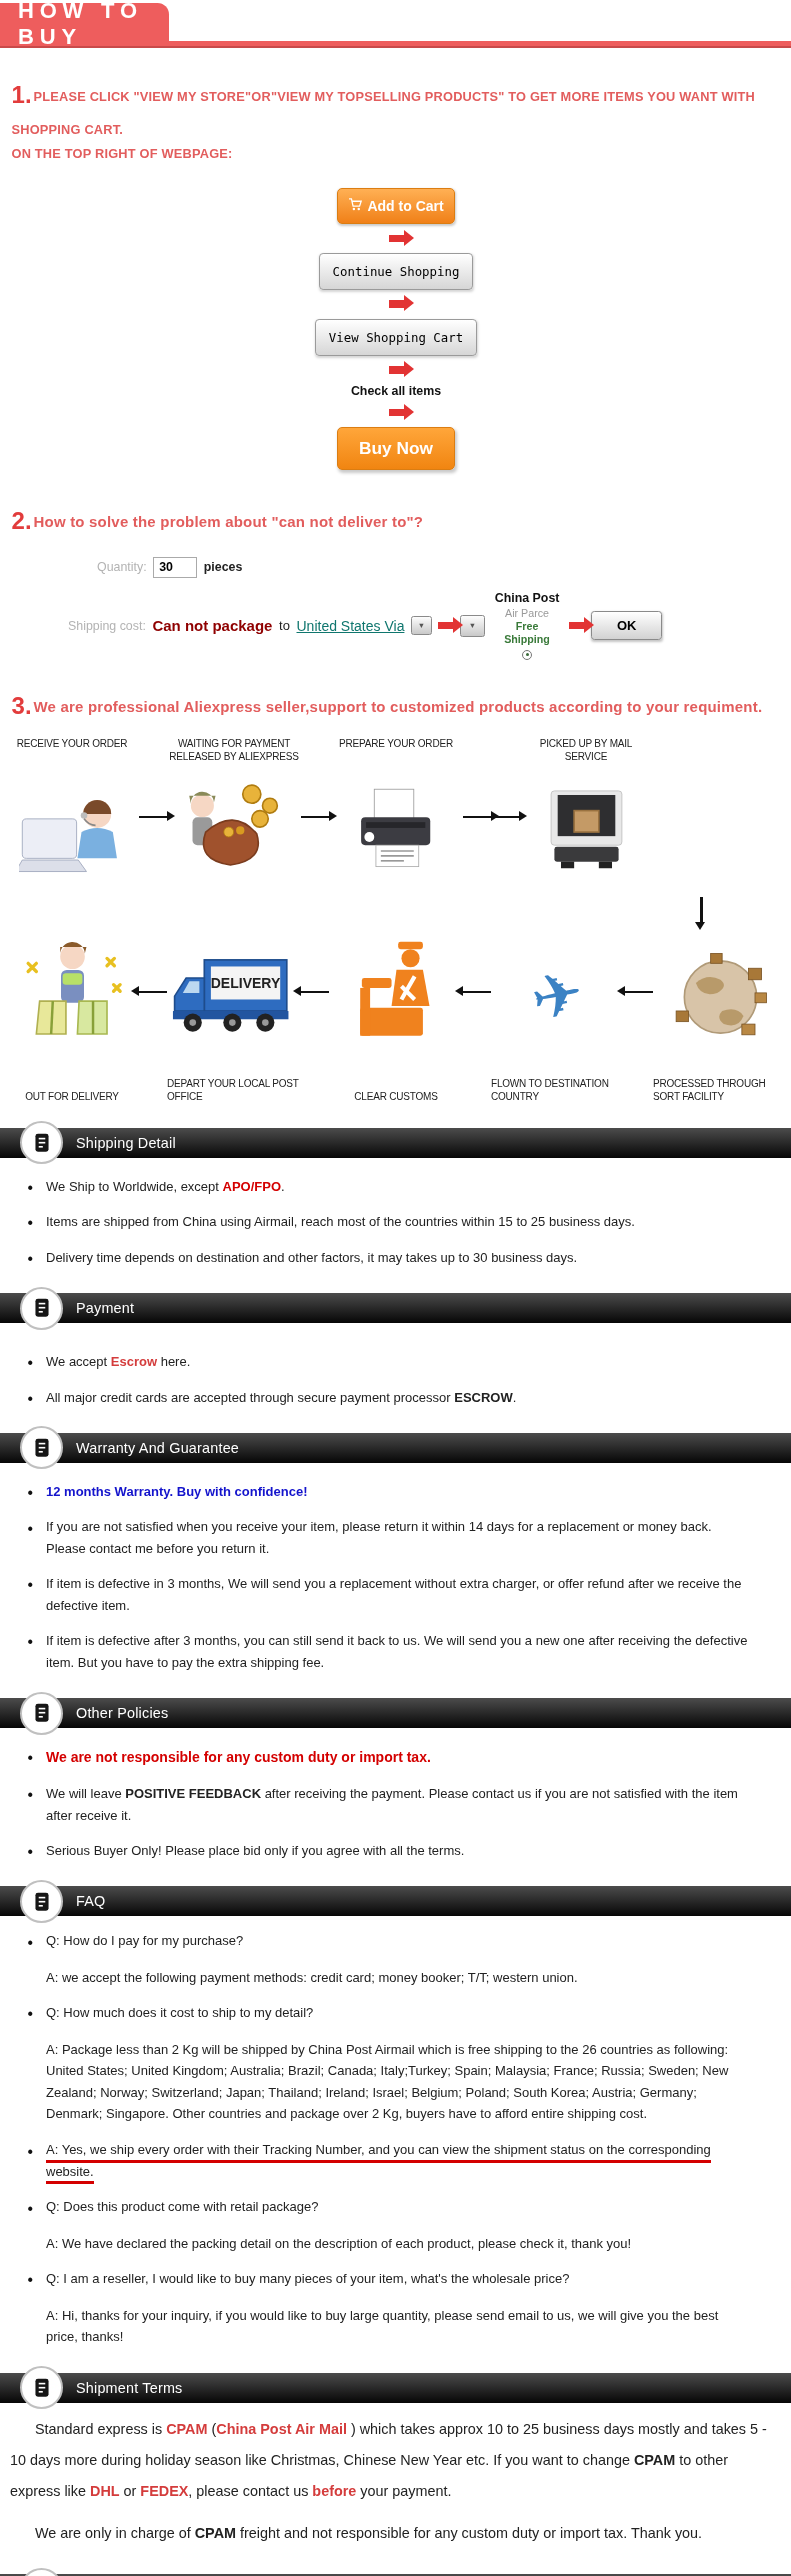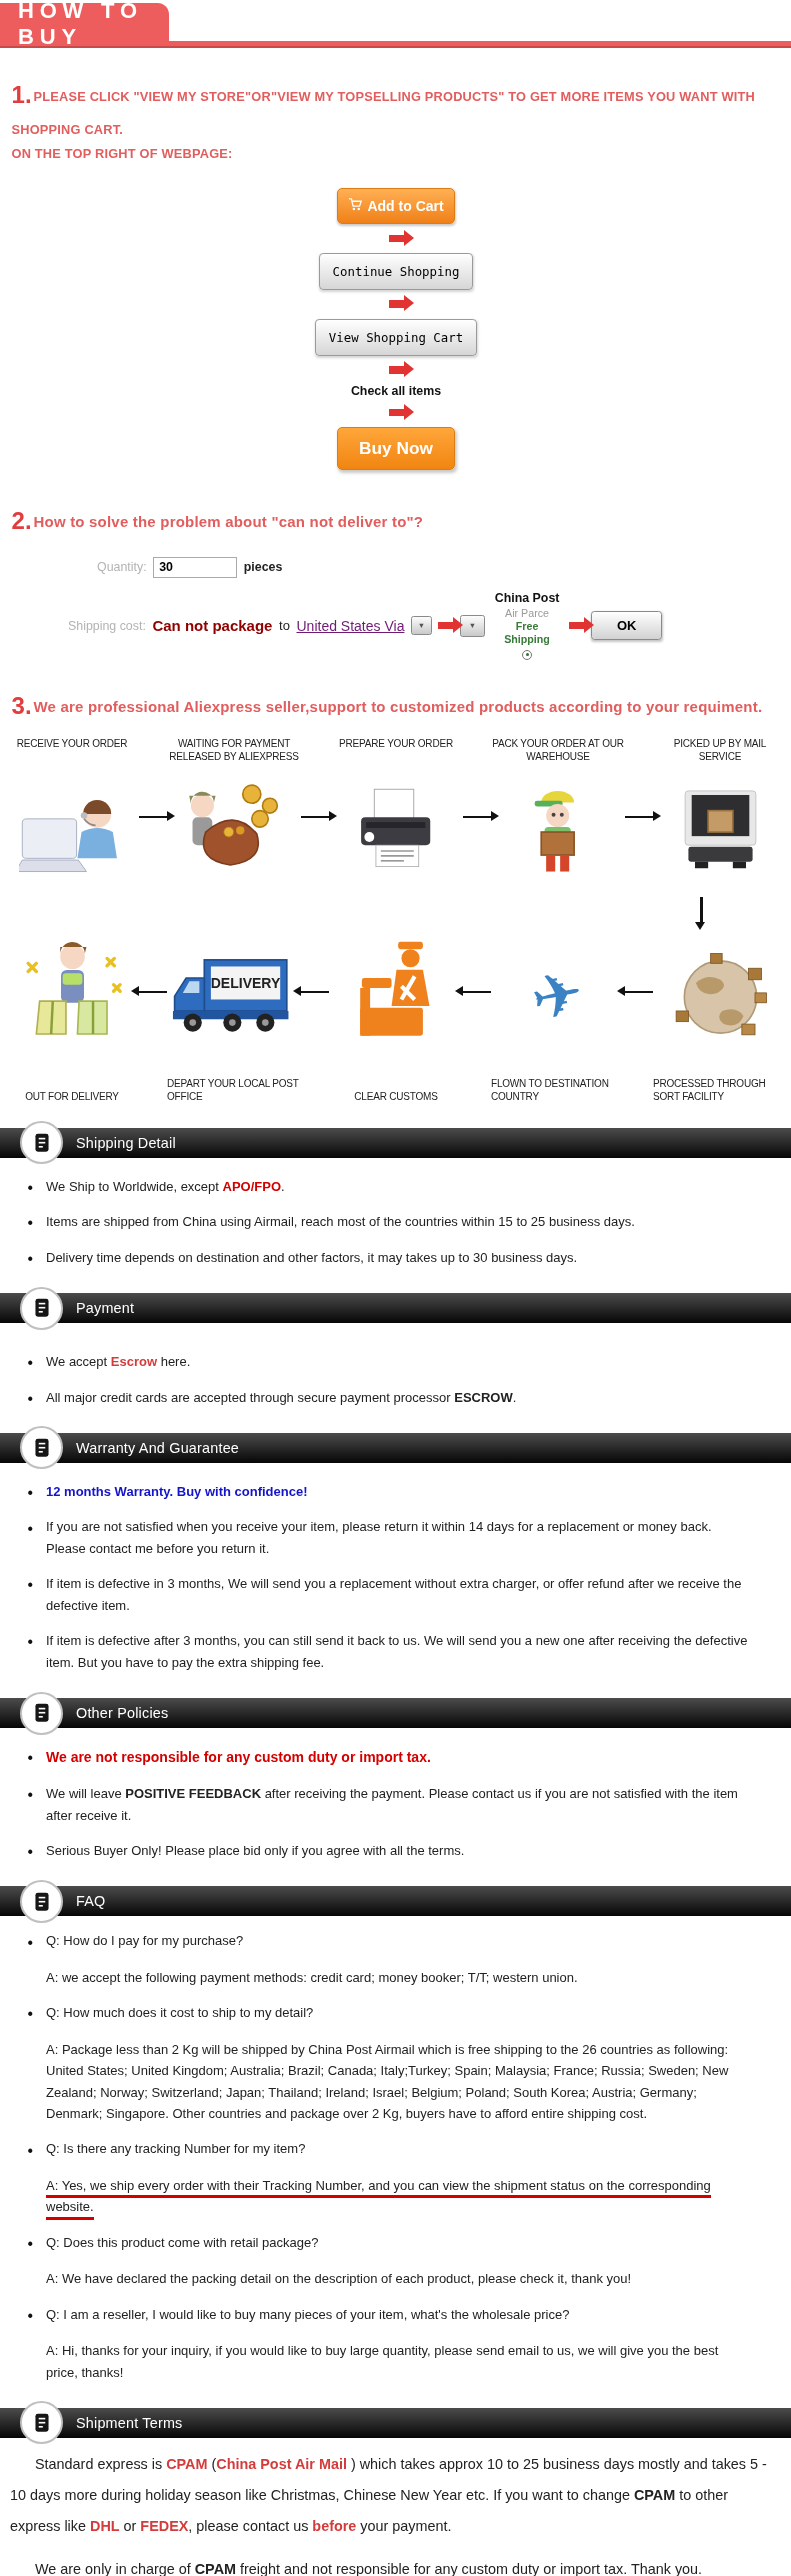--- a/index.html
+++ b/index.html
@@ -54,24 +54,24 @@
     border:5.8px solid transparent; border-left:8.2px solid #111; }
   .arr-blk-l { position:relative; width:28px; height:2.5px; background:#111; }
   .arr-blk-l::before { content:''; position:absolute; right:100%; top:-5px;
     border:5.8px solid transparent; border-right:8.2px solid #111; }
   .arr-blk-d { position:relative; width:2.5px; height:25px; background:#111; }
   .arr-blk-d::after { content:''; position:absolute; top:100%; left:-5px;
     border:5.8px solid transparent; border-top:8.2px solid #111; }
   
   .frm-row { display:flex; align-items:center; margin:13px 11.5px; gap:6.6px; }
   .lbl-gray { color:#b3b3b3; font-size:12.4px; }
-  .qty-input { width:84px; height:21.4px; border:0.8px solid #aaa; font-size:12.4px; font-weight:bold; padding:1.6px 5px; }
+  .qty-input { width:44px; height:21.4px; border:0.8px solid #aaa; font-size:12.4px; font-weight:bold; padding:1.6px 5px; }
   .pieces { font-weight:bold; font-size:12.4px; }
   .err-red { color:#8f0000; font-weight:bold; font-size:15px; }
-  .link-teal { color:#701a75; text-decoration:underline; font-size:14px;text-align:center; }
+  .link-teal { color:#0f766e; text-decoration:underline; font-size:14px;text-align:center; }
   .dd { width:20.6px; height:19px; background:linear-gradient(#fdfdfd,#c9c9c9);
     border:0.8px solid #8a8a8a; border-radius:2.5px; display:flex; align-items:center; justify-content:center; }
   .dd::after { content:'▼'; font-size:7.4px; color:#555; }
   .carrier { text-align:center; line-height:1.25; margin:0 3.3px; }
   .carrier .c1 { font-weight:bold; font-size:12.4px; color:#111; }
   .carrier .c2 { color:#9a9a9a; font-size:10.7px; }
   .carrier .c3 { color:#3a7a3a; font-size:10.7px; font-weight:bold;text-align:center; }
   .radio { width:10px; height:10px; border:0.8px solid #777; border-radius:50%; margin:3.3px auto 0; position:relative; }
   .radio::after { content:''; position:absolute; inset:2.5px; background:#3a6a3a; border-radius:50%; }
   .btn-ok { background:linear-gradient(#ffffff,#d2d2d2); border:0.8px solid #8a8a8a; border-radius:3.3px;
@@ -237,36 +237,20 @@
           <rect x="40" y="78" width="52" height="26" fill="#fff" stroke="#aaa"></rect>
           <line x1="46" y1="85" x2="86" y2="85" stroke="#999" stroke-width="2"></line>
           <line x1="46" y1="91" x2="86" y2="91" stroke="#999" stroke-width="2"></line>
           <line x1="46" y1="97" x2="74" y2="97" stroke="#999" stroke-width="2"></line>
         </svg>
       </div>
     </div>
     <div class="flow-gap">
         <span class="arr-blk-r gap-top"></span>
       </div>
-    <div class="flow-cell">
-      <div class="flow-label">PACK YOUR ORDER AT OUR WAREHOUSE</div>
-      <div class="flow-icon">
-        <svg width="107" height="107" viewBox="0 0 130 130">
-          <path d="M44 26 a20 14 0 0 1 40 0 z" fill="#e6d63c"></path>
-          <rect x="36" y="24" width="34" height="7" rx="3" fill="#58b058"></rect>
-          <circle cx="64" cy="42" r="14" fill="#f6d7c4"></circle>
-          <circle cx="59" cy="41" r="2.4" fill="#444"></circle>
-            <circle cx="69" cy="41" r="2.4" fill="#444"></circle>
-          <rect x="48" y="56" width="32" height="22" rx="5" fill="#7ac06a"></rect>
-          <rect x="44" y="62" width="40" height="28" fill="#b0713a" stroke="#8a5426" stroke-width="2"></rect>
-          <rect x="50" y="90" width="11" height="20" fill="#d4452a"></rect>
-          <rect x="67" y="90" width="11" height="20" fill="#d4452a"></rect>
-        </svg>
-      </div>
-    </div>
     <div class="flow-gap">
         <span class="arr-blk-r gap-top"></span>
       </div>
     <div class="flow-cell">
       <div class="flow-label">PICKED UP BY MAIL SERVICE</div>
       <div class="flow-icon">
         <svg width="107" height="107" viewBox="0 0 130 130">
           <rect x="22" y="12" width="86" height="66" rx="4" fill="#e8e8e8" stroke="#bdbdbd"></rect>
           <rect x="30" y="17" width="70" height="50" fill="#2e2e30"></rect>
           <rect x="50" y="36" width="30" height="26" fill="#c49a66" stroke="#9a7240" stroke-width="2"></rect>
@@ -456,21 +440,20 @@
 <ul class="bullets" style="margin-top:13px">
   <li>
     <div>Q: How do I pay for my purchase?</div>
     <div class="faq-a">A: we accept the following payment methods: credit card; money booker; T/T; western union.</div>
   </li>
   <li>
     <div>Q: How much does it cost to ship to my detail?</div>
     <div class="faq-a">A: Package less than 2 Kg will be shipped by China Post Airmail which is free shipping to the 26 countries as following: United States; United Kingdom; Australia; Brazil; Canada; Italy;Turkey; Spain; Malaysia; France; Russia; Sweden; New Zealand; Norway; Switzerland; Japan;  Thailand; Ireland; Israel; Belgium; Poland; South Korea; Austria; Germany; Denmark;  Singapore.  Other countries and package over 2 Kg, buyers have to afford entire shipping cost.</div>
   </li>
   <li>
-    <div>Q: Is there any tracking Number for my item?</div>
     <div class="faq-a" style="max-width:701px"><span class="u-red">A: Yes, we ship every order with their Tracking Number, and you can view the shipment status  on the corresponding website.</span></div>
   </li>
   <li>
     <div>Q: Does this product come with retail package?</div>
     <div class="faq-a">A: We have declared the packing detail on the description of each product, please check it,  thank you!</div>
   </li>
   <li>
     <div>Q: I am a reseller, I would like to buy many pieces of your item, what's the wholesale price?</div>
     <div class="faq-a">A: Hi, thanks for your inquiry, if you would like to buy large quantity, please send email to us,  we will give you the best price, thanks!</div>
   </li>

